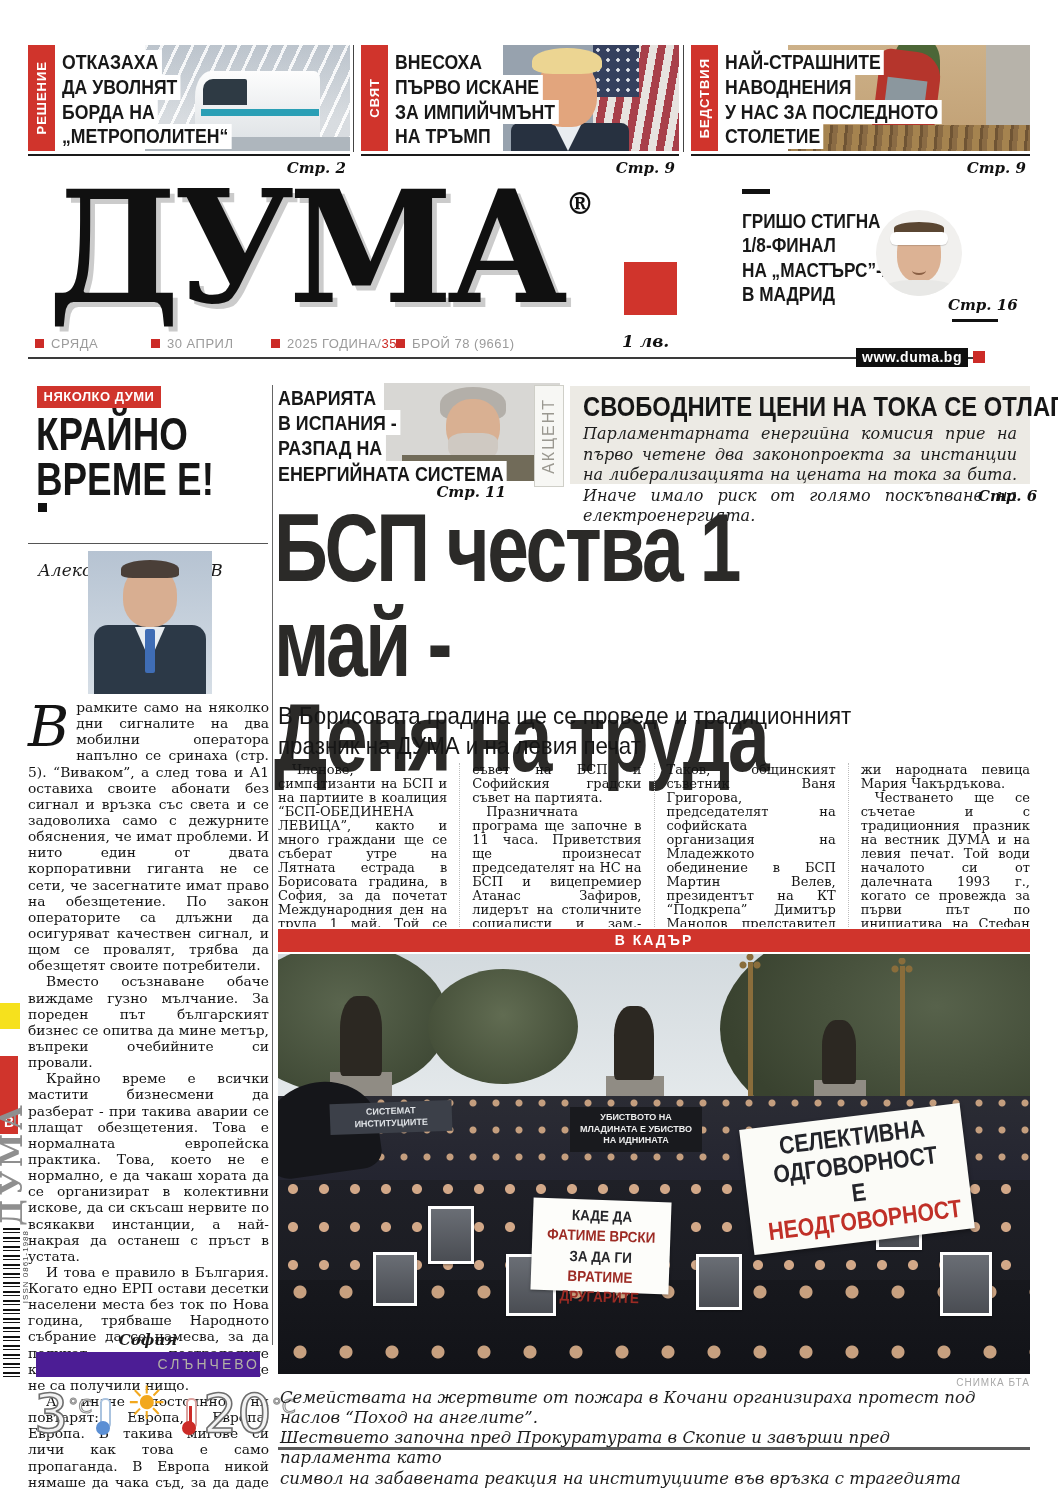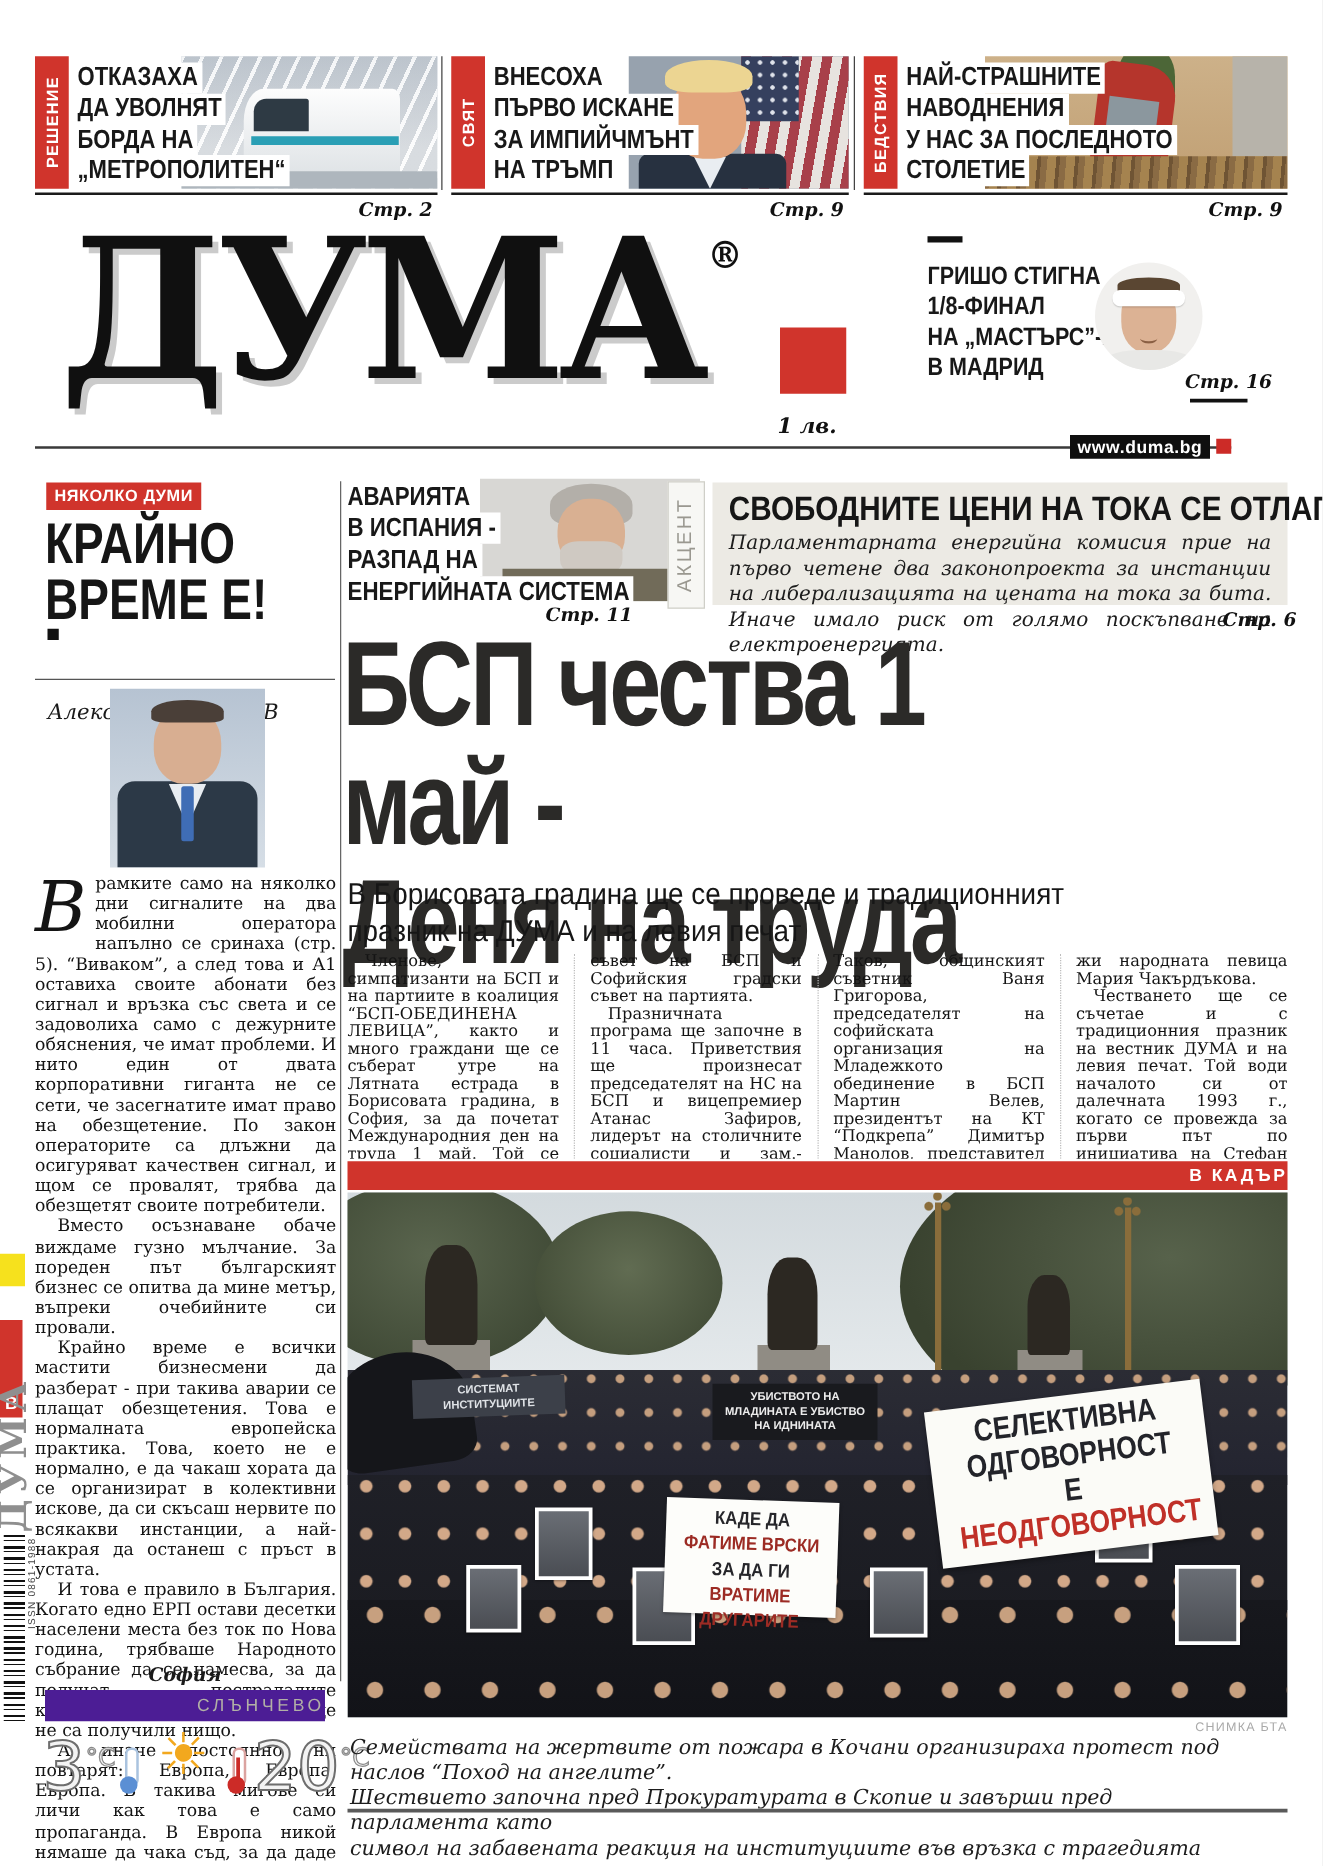--- a/index.html
+++ b/index.html
@@ -138,21 +138,21 @@
   .lead-sub{position:absolute;left:278px;top:701px;font:24px/1.23 "Liberation Sans",sans-serif;color:#161616;
         transform:scaleX(.93);transform-origin:left top;white-space:pre-line;}
   .cols{position:absolute;left:278px;top:763px;width:752px;height:164px;display:flex;overflow:hidden;}
   .col{flex:1;font:13px/1.08 "DejaVu Serif",serif;text-align:justify;color:#141414;
         border-right:1px dotted #bdbdbd;padding-right:12px;margin-right:12px;}
   .col:last-child{border-right:none;padding-right:0;margin-right:0;}
   .col p{margin:0;}
   .col p.ind{text-indent:14px;}
   
   .vkadar{position:absolute;left:278px;top:929px;width:752px;height:23px;background:#d0342c;color:#fff;
-        font:bold 14px/23px "Liberation Sans",sans-serif;text-align:right;letter-spacing:2px;}
+        font:bold 14px/23px "Liberation Sans",sans-serif;text-align:center;letter-spacing:2px;}
   .bigphoto{position:absolute;left:278px;top:954px;width:752px;height:420px;overflow:hidden;
         background:linear-gradient(#d3dade 0%,#e9edef 45%,#dde2e4 60%);}
   .ph-trees-r{position:absolute;right:-50px;top:-40px;width:360px;height:230px;border-radius:50%;
         background:radial-gradient(ellipse at 60% 40%,#57624b,#39422f 70%);}
   .ph-trees-l{position:absolute;left:-40px;top:-10px;width:210px;height:150px;border-radius:50%;
         background:radial-gradient(ellipse at 50% 40%,#5a654e,#404a36 75%);}
   .ph-tree-m{position:absolute;left:150px;top:15px;width:150px;height:115px;border-radius:50%;
         background:radial-gradient(ellipse at 50% 40%,#616c52,#454f39 75%);}
   .ph-water{position:absolute;right:0;top:150px;width:130px;height:62px;background:#b4c8d3;}
   .lamp{position:absolute;width:5px;background:#8a6d3b;}
@@ -270,20 +270,26 @@
   <div class="tennis">
     <div class="face"></div>
     <div class="hair"></div>
     <div class="band"></div>
     <div class="smile"></div>
     <div class="shirt"></div>
   </div>
   <div class="pageref sport-page">Стр. 16</div>
   <div class="sport-underline"></div>
 
+  <div class="dateline">
+    <span class="item" style="left:7px;"><span class="dl-sq"></span><span>СРЯДА</span></span>
+    <span class="item" style="left:123px;"><span class="dl-sq"></span><span>30 АПРИЛ</span></span>
+    <span class="item" style="left:243px;"><span class="dl-sq"></span><span>2025 ГОДИНА/</span><span class="dl-red">35</span></span>
+    <span class="item" style="left:368px;"><span class="dl-sq"></span><span>БРОЙ 78 (9661)</span></span>
+  </div>
   <div class="price">1 лв.</div>
   <div class="mainrule"></div>
   <div class="siteurl">www.duma.bg</div>
   <div class="sitesq"></div>
 
   <div class="vline"></div>
   <div class="op-label">НЯКОЛКО ДУМИ</div>
   <div class="op-title">КРАЙНО
 ВРЕМЕ Е!</div>
   <div class="op-bullet"></div>

